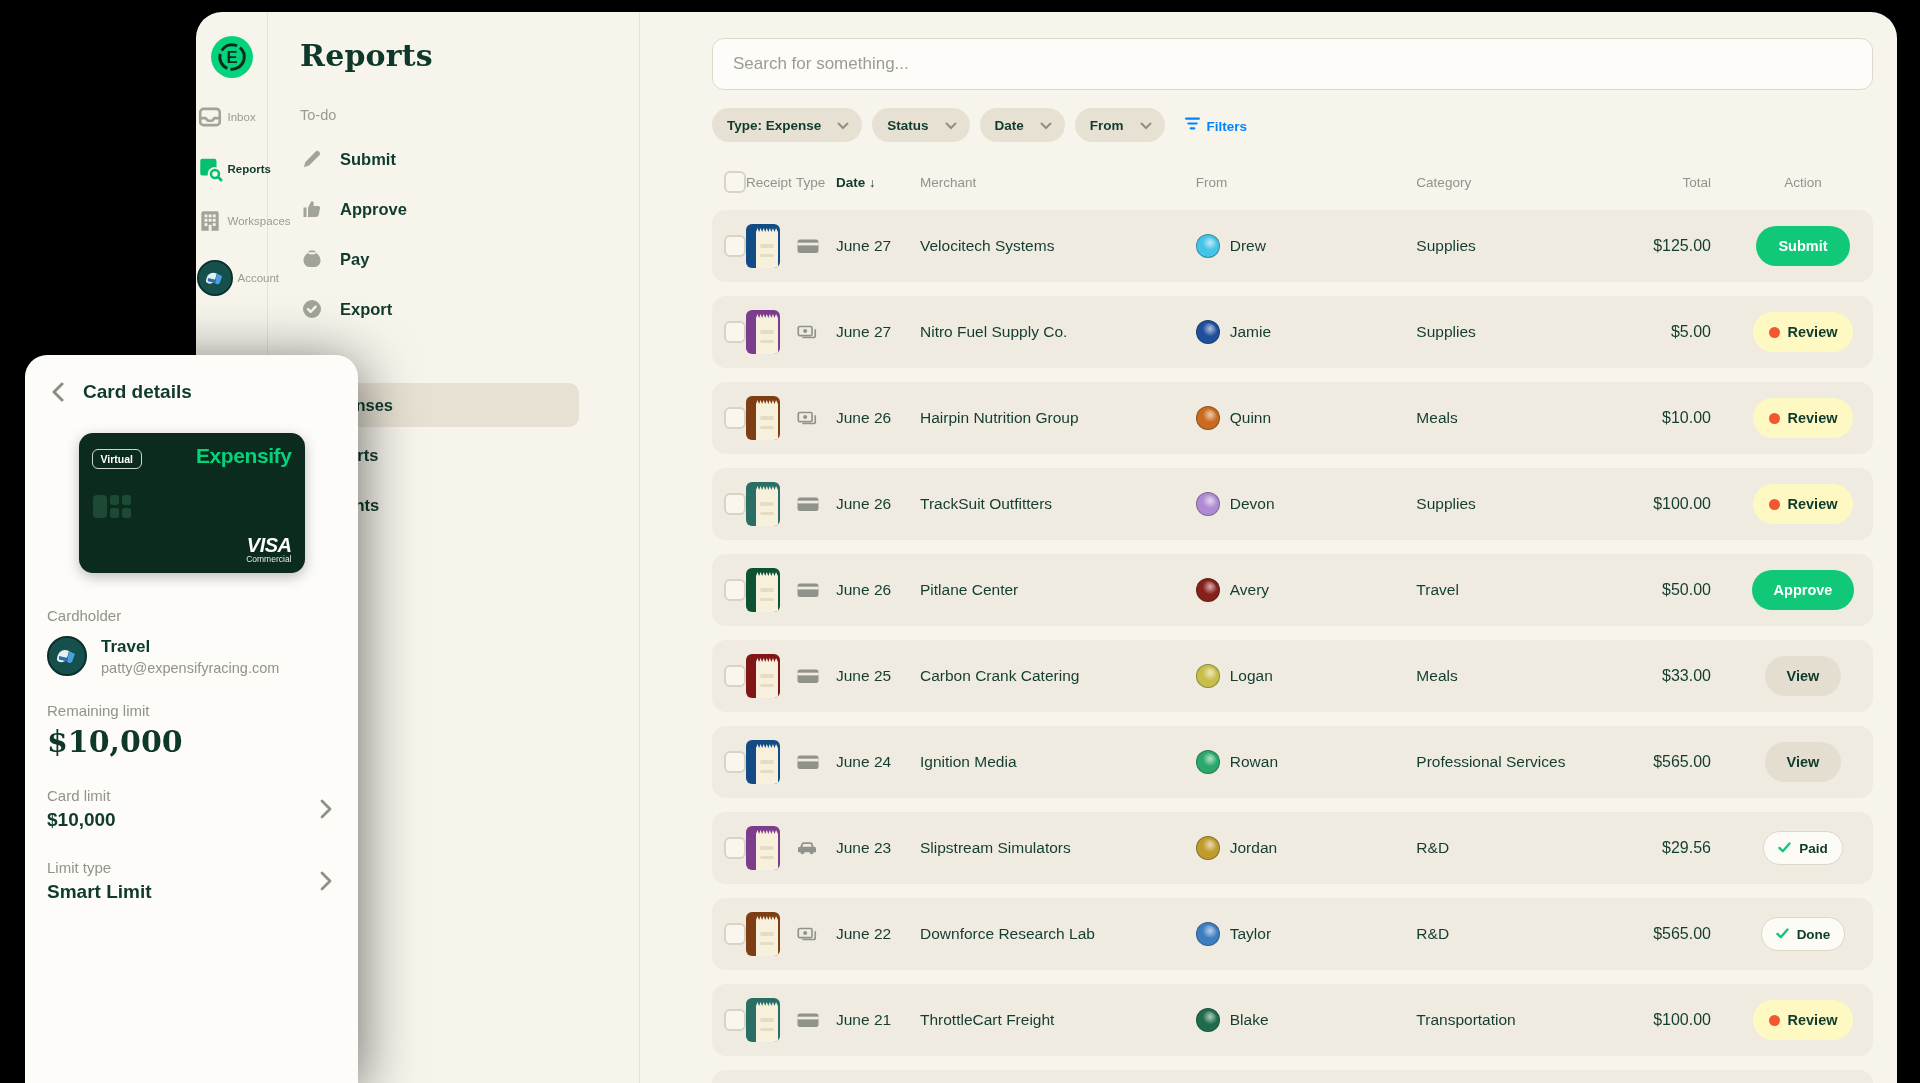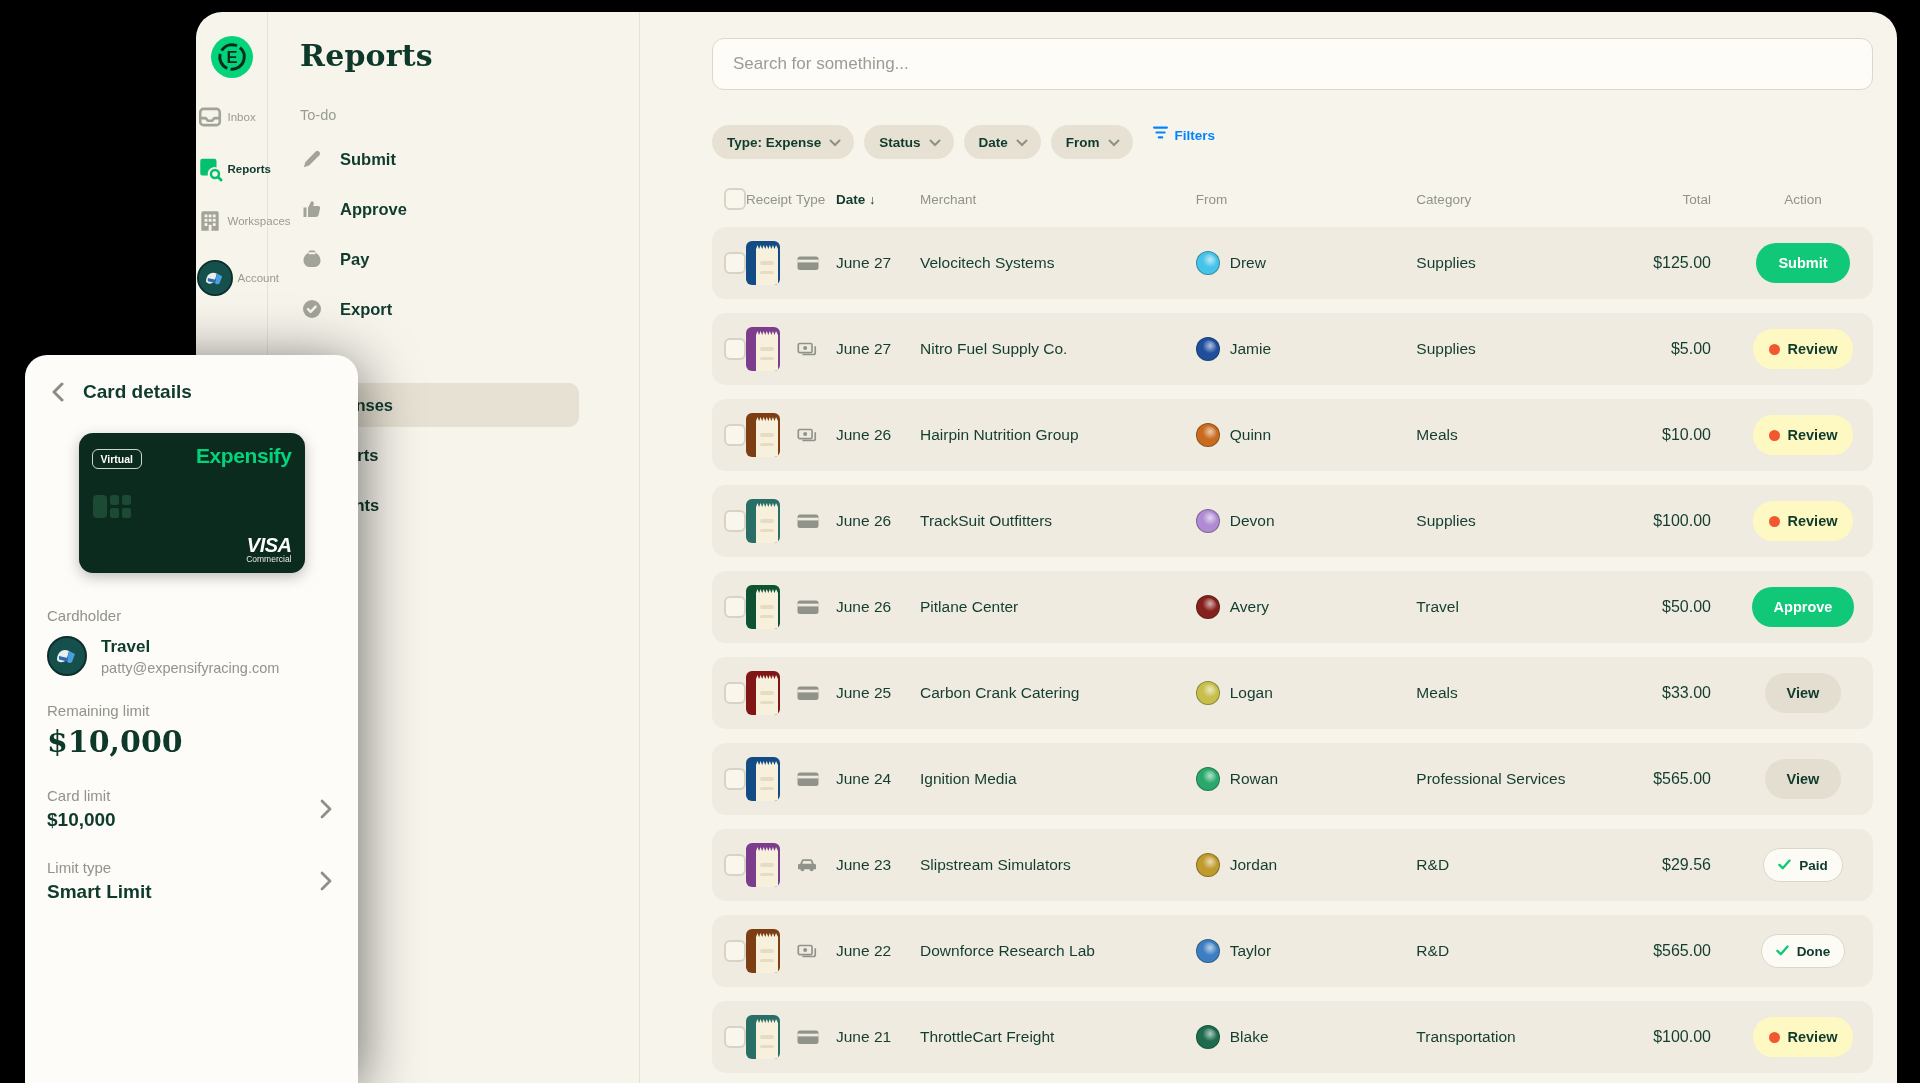--- a/index.html
+++ b/index.html
@@ -32,22 +32,22 @@
   .explore-item { display:flex; align-items:center; height:44px; padding-left:32px; border-radius:10px; margin-top:6px; cursor:pointer; }
   .explore-item.active { background:#e7e1d3; }
   .explore-item .elabel { font-size:16.5px; font-weight:bold; color:#0f3b2d; }
 
   
   .main { flex:1; padding:26px 24px 0 72px; min-width:0; }
   .searchbar { height:52px; background:#fdfcf8; border:1px solid #ddd7c8; border-radius:12px;
     display:flex; align-items:center; padding:0 20px; cursor:text; }
   .searchbar .ph { font-size:17px; color:#9a9d92; }
   .chips { margin-top:18px; display:flex; align-items:center; gap:10px; }
-  .chip { height:34px; background:#e7e1d3; border-radius:17px; display:inline-flex; align-items:center; gap:8px;
-    padding:0 13px 0 15px; cursor:pointer;margin-top:17px; }
+  .chip { height:34px; background:#e7e1d3; border-radius:17px; display:inline-flex; align-items:center; gap:16px;
+    padding:0 13px 0 15px; cursor:pointer; }
   .chip .clabel { font-size:13.5px; font-weight:bold; color:#0f3b2d; }
   .filters-link { display:inline-flex; align-items:flex-end; gap:7px; margin-left:10px; cursor:pointer; }
   .filters-link .flabel { font-size:13.5px; font-weight:bold; color:#0185ff; }
 
   
   .thead { margin-top:26px; height:28px; display:flex; align-items:center; font-size:13.5px; color:#90948a; }
   .rows { }
   .row { height:72px; background:#f0ebe1; border-radius:14px; margin-top:14px; display:flex; align-items:center; cursor:pointer; }
   .row.partial { height:40px; margin-top:14px; }
   .col-cb { width:34px; padding-left:12px; flex:none; display:flex; align-items:center; }

